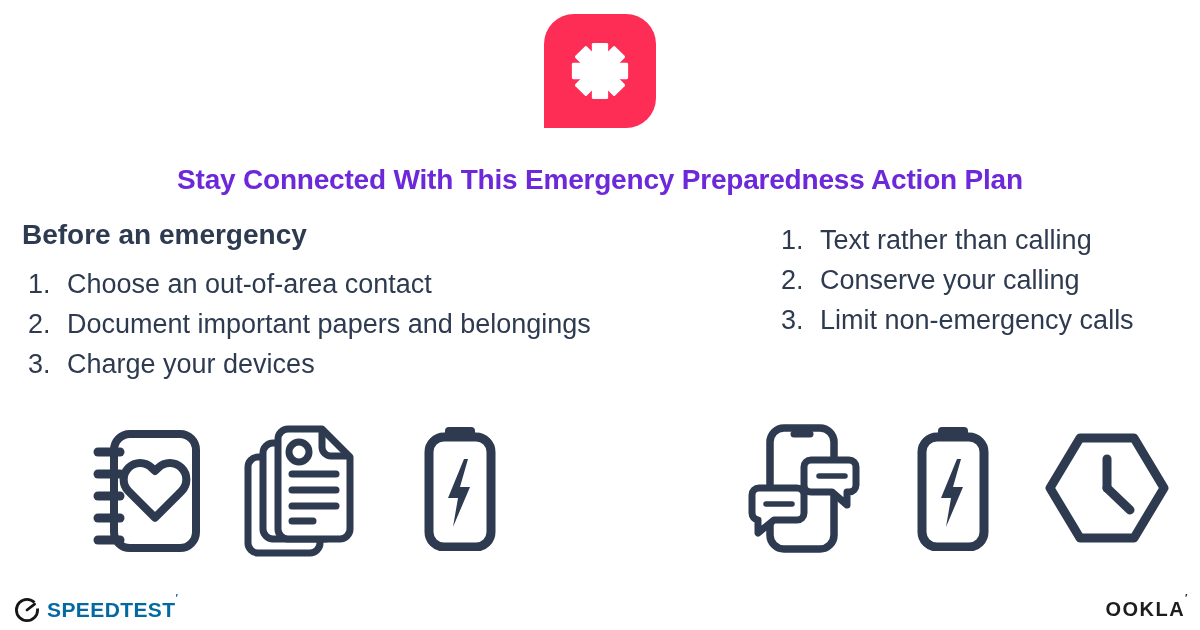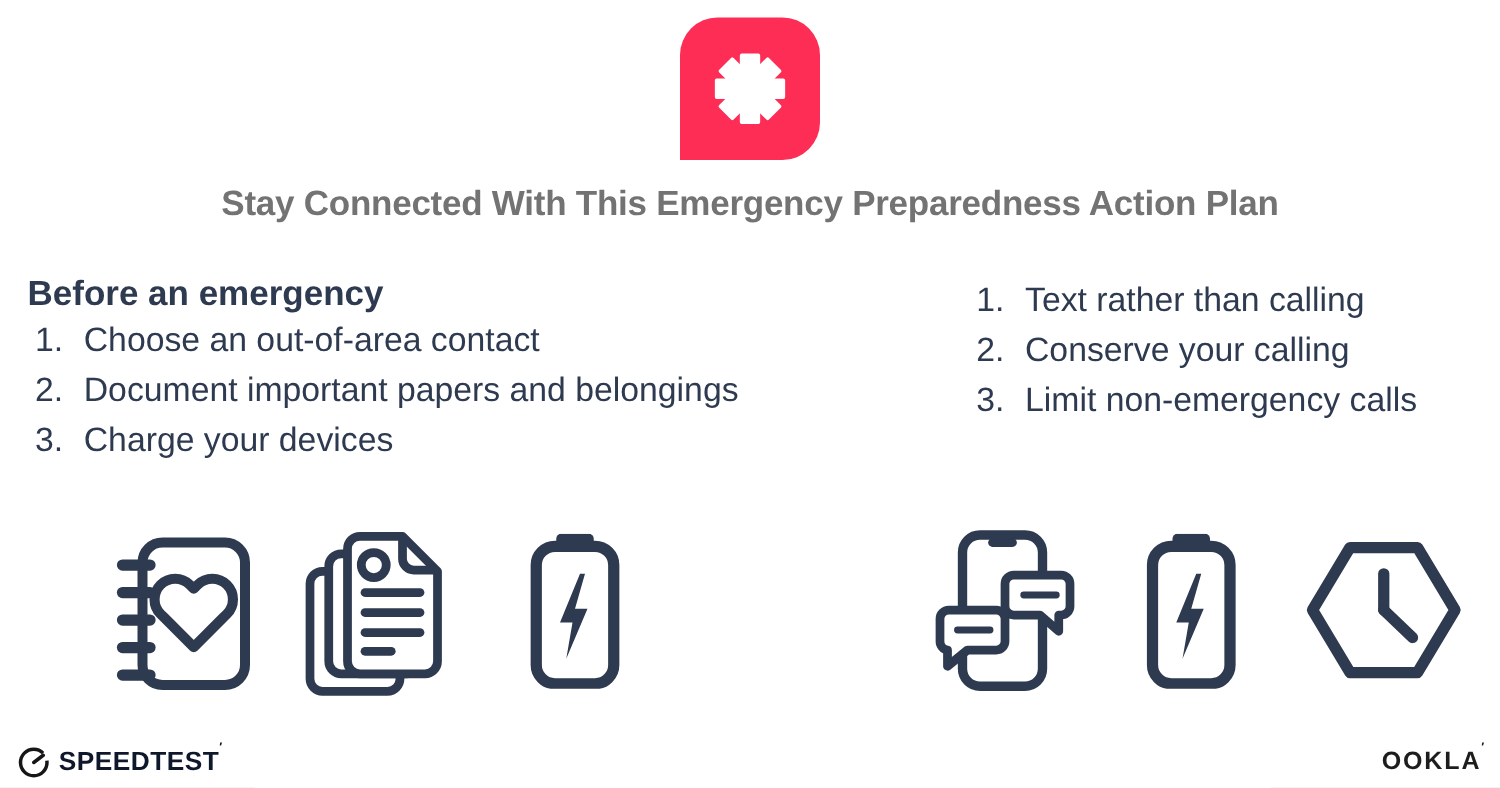--- a/index.html
+++ b/index.html
@@ -16,40 +16,40 @@
   
   .blob {
     position: absolute; top: 14px; left: 544px;
     width: 112px; height: 114px;
     background: #fd2d55;
     border-radius: 30px 30px 30px 0;
     display: flex; align-items: center; justify-content: center;
   }
   
   .title {
-    position: absolute; top: 147px; left: 0; width: 1200px;
+    position: absolute; top: 164px; left: 0; width: 1200px;
     text-align: center;
     font-size: 28px; font-weight: bold; letter-spacing: -0.2px;
-    color: #737373;
+    color: #6d28d9;
   }
   
   .col { position: absolute; top: 219px; }
   .col-left  { left: 22px;  width: 720px; }
   .col-right { left: 775px; width: 420px; }
-  .col h2 { font-size: 28px; font-weight: bold; color: #2e3a50; margin-bottom: 1px; }
+  .col h2 { font-size: 28px; font-weight: bold; color: #2e3a50; margin-bottom: 13px; }
   .col ol { margin-top: 1px; padding-left: 36px; font-size: 27px; line-height: 40px; color: #2e3a50; }
   .col ol li { padding-left: 9px; }
   
   .icn { position: absolute; }
   .icn svg { display: block; }
   
   .speedtest {
     position: absolute; left: 13px; top: 596px;
     display: flex; align-items: center; gap: 6px;
-    color: #0f172a;
+    color: #0369a1;
   }
   .speedtest .word { font-size: 21px; font-weight: bold; letter-spacing: 0.4px; }
   .tick { font-size: 10px; vertical-align: top; line-height: 1; position: relative; top: -4px; }
   .ookla {
     position: absolute; right: 11px; top: 598px;
     font-size: 20px; font-weight: bold; letter-spacing: 1.5px;
     color: #1d1d1b;
   }
   .stroke { fill: none; stroke: #2e3a50; stroke-linecap: round; stroke-linejoin: round; }
   .fillw  { fill: #ffffff; stroke: #2e3a50; stroke-linecap: round; stroke-linejoin: round; }

